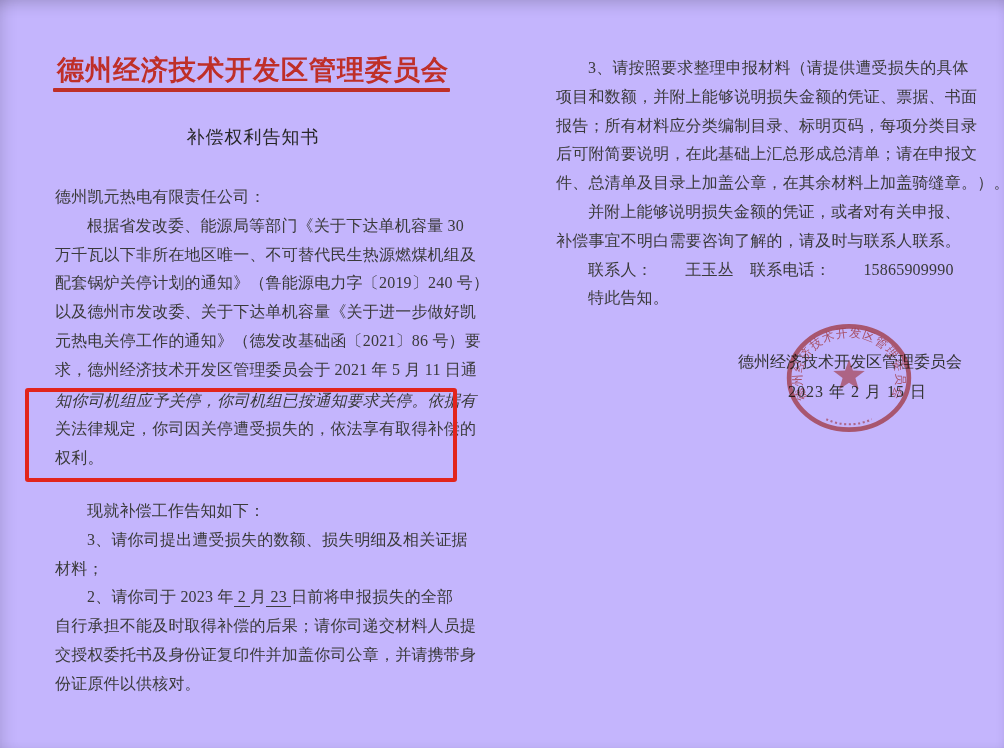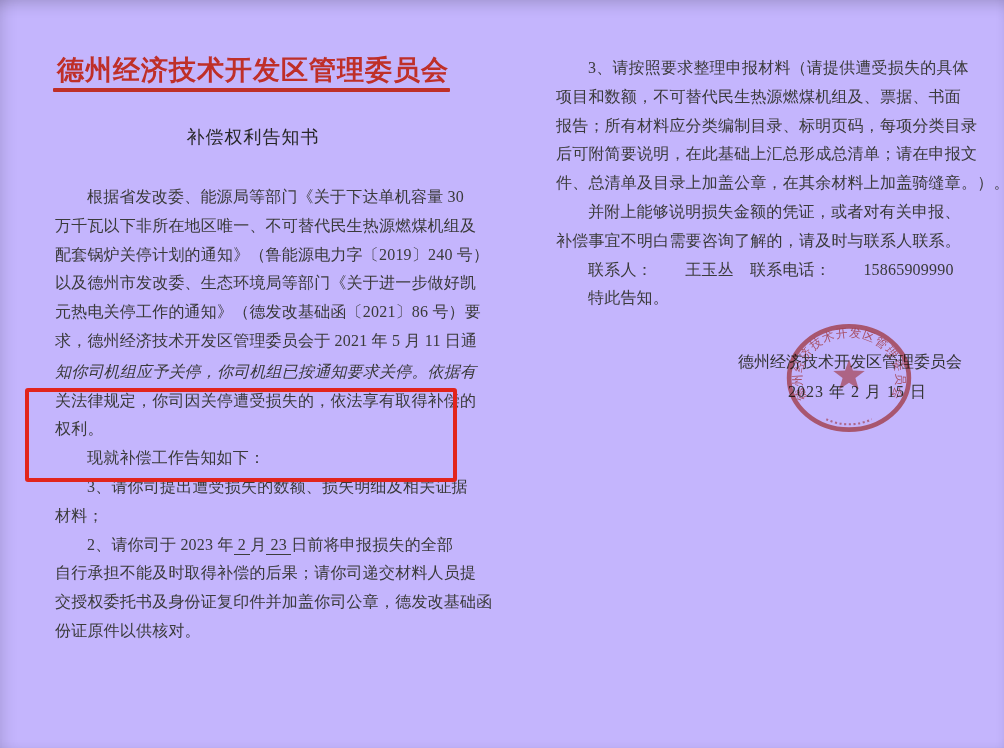--- a/index.html
+++ b/index.html
@@ -63,43 +63,44 @@
 </head>
 <body>
 
 <div class="frame">
 
   <div class="title">德州经济技术开发区管理委员会</div>
   <div class="title-underline"></div>
   <div class="subtitle">补偿权利告知书</div>
 
   <div class="col col-left" id="left-col">
+      <div class="doc-line"><span>德州凯元热电有限责任公司：</span></div>
       <div class="doc-line" style="padding-left: 32px;"><span>根据省发改委、能源局等部门《关于下达单机容量 30</span></div>
       <div class="doc-line"><span>万千瓦以下非所在地区唯一、不可替代民生热源燃煤机组及</span></div>
       <div class="doc-line"><span>配套锅炉关停计划的通知》（鲁能源电力字〔2019〕240 号）</span></div>
-      <div class="doc-line"><span>以及德州市发改委、生态环境局等部门《关于进一步做好凯</span></div>
+      <div class="doc-line"><span>以及德州市发改委、关于下达单机容量《关于进一步做好凯</span></div>
       <div class="doc-line"><span>元热电关停工作的通知》（德发改基础函〔2021〕86 号）要</span></div>
       <div class="doc-line"><span>求，德州经济技术开发区管理委员会于 2021 年 5 月 11 日通</span></div>
       <div class="doc-line box-start"><span>知你司机组应予关停，你司机组已按通知要求关停。依据有</span></div>
       <div class="doc-line"><span>关法律规定，你司因关停遭受损失的，依法享有取得补偿的</span></div>
       <div class="doc-line"><span>权利。</span></div>
-      <div class="doc-line" style="padding-left: 32px;"><span>现就补偿工作告知如下：</span></div>
+      <div class="doc-line" style="padding-left: 32px; margin-top: 24px;"><span>现就补偿工作告知如下：</span></div>
       <div class="doc-line" style="padding-left: 32px;"><span>3、请你司提出遭受损失的数额、损失明细及相关证据</span></div>
       <div class="doc-line"><span>材料；</span></div>
       <div class="doc-line" style="padding-left: 32px;"><span>2、请你司于 2023 年</span><span class="u"> 2 </span><span>月</span><span class="u"> 23 </span><span>日前将申报损失的全部</span></div>
       <div class="doc-line"><span>自行承担不能及时取得补偿的后果；请你司递交材料人员提</span></div>
-      <div class="doc-line"><span>交授权委托书及身份证复印件并加盖你司公章，德发改基础函</span></div>
+      <div class="doc-line"><span>交授权委托书及身份证复印件并加盖你司公章，并请携带身</span></div>
       <div class="doc-line"><span>份证原件以供核对。</span></div>
     </div>
 
   <div class="highlight-box"></div>
 
   <div class="col col-right" id="right-col">
       <div class="doc-line" style="padding-left: 32px;"><span>3、请按照要求整理申报材料（请提供遭受损失的具体</span></div>
-      <div class="doc-line"><span>项目和数额，不可替代民生热源燃煤机组及、票据、书面</span></div>
+      <div class="doc-line"><span>项目和数额，并附上能够说明损失金额的凭证、票据、书面</span></div>
       <div class="doc-line"><span>报告；所有材料应分类编制目录、标明页码，每项分类目录</span></div>
       <div class="doc-line"><span>后可附简要说明，在此基础上汇总形成总清单；请在申报文</span></div>
       <div class="doc-line"><span>件、总清单及目录上加盖公章，在其余材料上加盖骑缝章。）。</span></div>
       <div class="doc-line" style="padding-left: 32px;"><span>并附上能够说明损失金额的凭证，或者对有关申报、</span></div>
       <div class="doc-line"><span>补偿事宜不明白需要咨询了解的，请及时与联系人联系。</span></div>
       <div class="doc-line" style="padding-left: 32px;"><span>联系人：　　王玉丛　联系电话：　　15865909990</span></div>
       <div class="doc-line" style="padding-left: 32px;"><span>特此告知。</span></div>
     </div>
 
   <div class="sig-org">德州经济技术开发区管理委员会</div>

